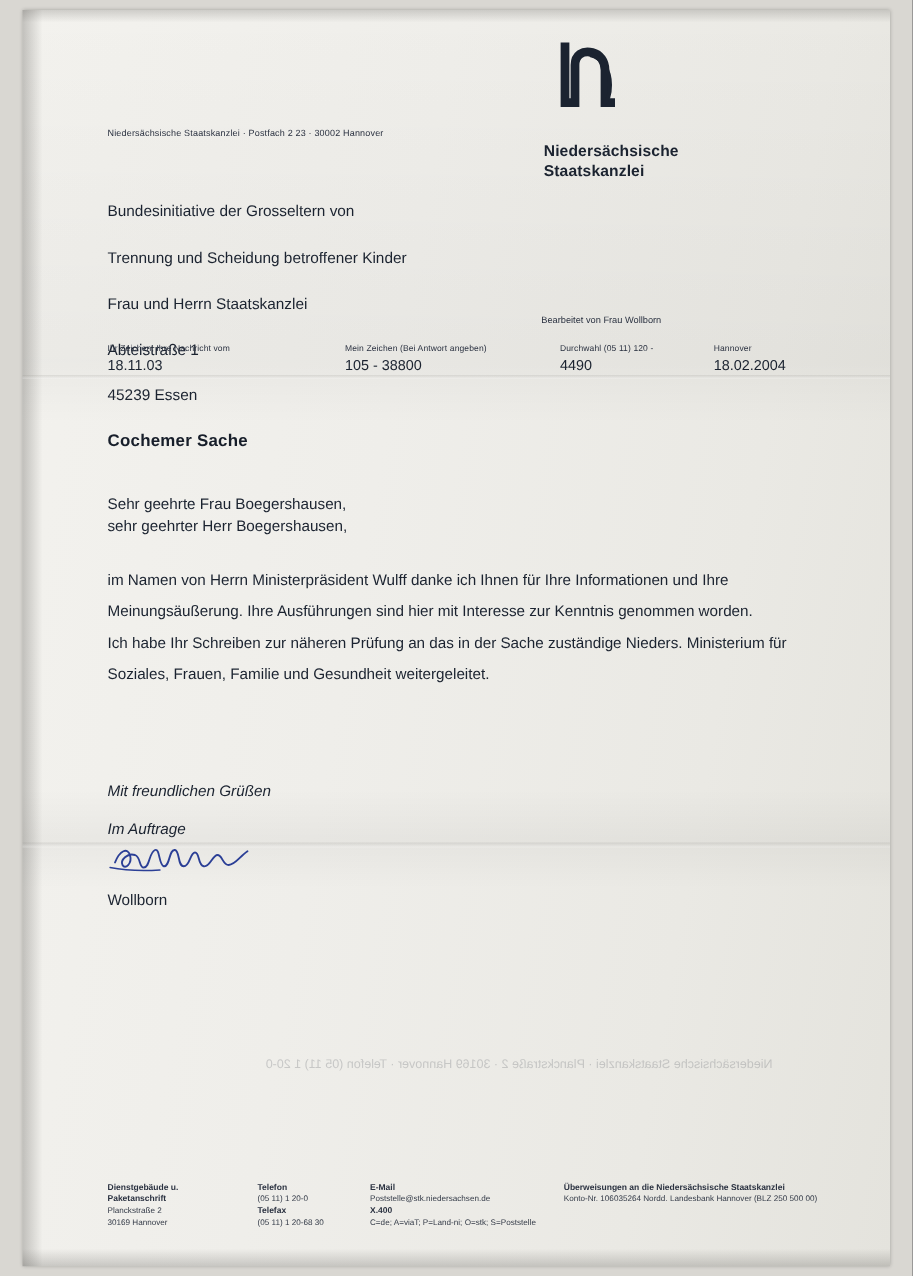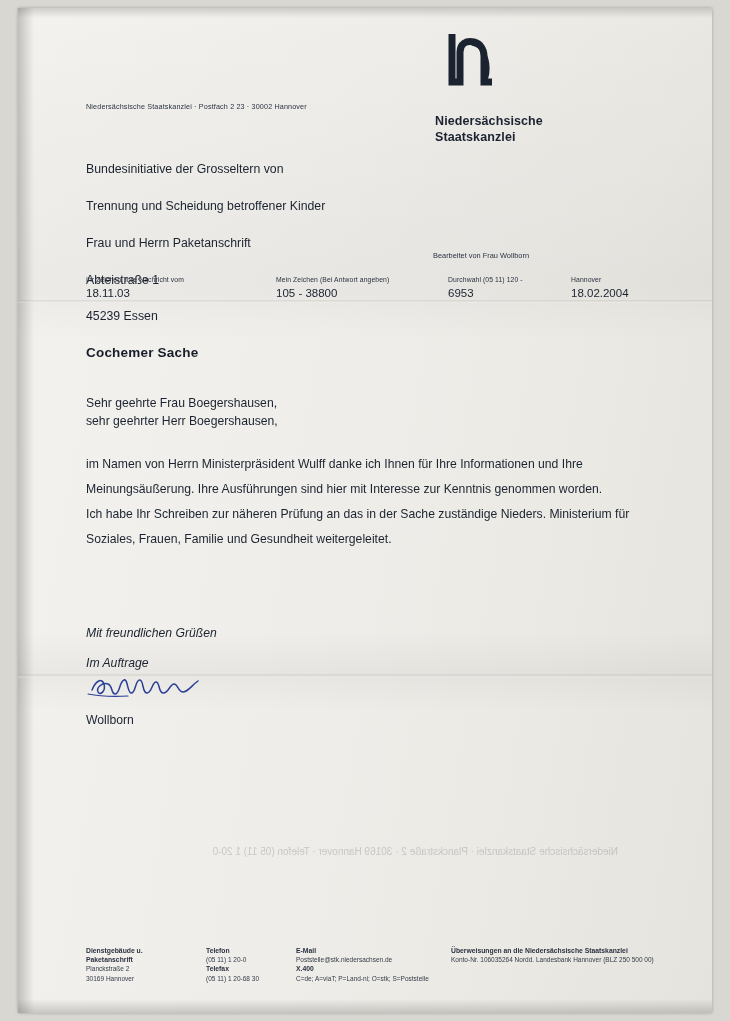--- a/index.html
+++ b/index.html
@@ -228,37 +228,37 @@
     </div>
 
     <div id="org-name" style="white-space: pre-line;">Niedersächsische
 Staatskanzlei</div>
 
     <div id="return-line" class="txt">Niedersächsische Staatskanzlei · Postfach 2 23 · 30002 Hannover</div>
 
     <div id="address" style="white-space: pre-line;">
       <span>Bundesinitiative der Grosseltern von</span><br>
       <span>Trennung und Scheidung betroffener Kinder</span><br>
-      <span>Frau und Herrn Paketanschrift</span><br>
+      <span>Frau und Herrn Staatskanzlei</span><br>
       <span>Abteistraße 1</span>
       <span class="city">45239 Essen</span>
     </div>
 
     <div id="bearbeitet" class="txt">Bearbeitet von Frau Wollborn</div>
 
     <div id="ref-rule"></div>
 
     <div class="txt ref-label" style="left:68px; top:268px;">Ihr Zeichen, Ihre Nachricht vom</div>
     <div class="txt ref-value" style="left:68px; top:279px;">18.11.03</div>
 
     <div class="txt ref-label" style="left:258px; top:268px;">Mein Zeichen (Bei Antwort angeben)</div>
     <div class="txt ref-value" style="left:258px; top:279px;">105 - 38800</div>
 
     <div class="txt ref-label" style="left:430px; top:268px;">Durchwahl (05 11) 120 -</div>
-    <div class="txt ref-value" style="left:430px; top:279px;">6953</div>
+    <div class="txt ref-value" style="left:430px; top:279px;">4490</div>
 
     <div class="txt ref-label" style="left:553px; top:268px;">Hannover</div>
     <div class="txt ref-value" style="left:553px; top:279px;">18.02.2004</div>
 
     <div id="subject" class="txt">Cochemer Sache</div>
 
     <div id="body">
       <p>im Namen von Herrn Ministerpräsident Wulff danke ich Ihnen für Ihre Informationen und Ihre Meinungsäußerung. Ihre Ausführungen sind hier mit Interesse zur Kenntnis genommen worden.</p>
       <p>Ich habe Ihr Schreiben zur näheren Prüfung an das in der Sache zuständige Nieders. Ministerium für Soziales, Frauen, Familie und Gesundheit weitergeleitet.</p>
     </div>

